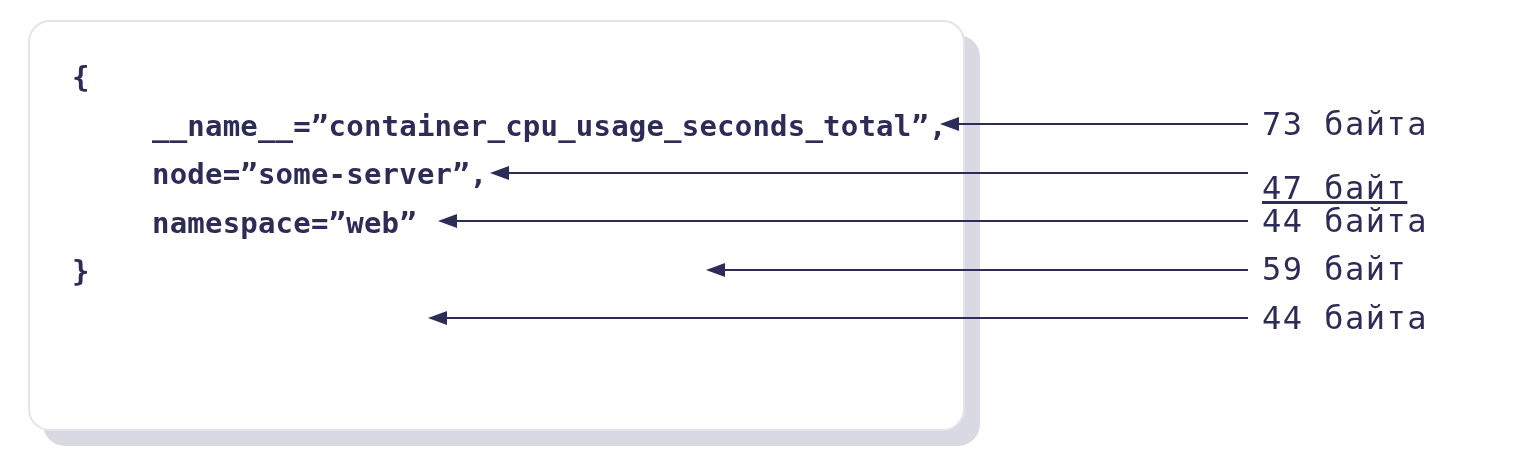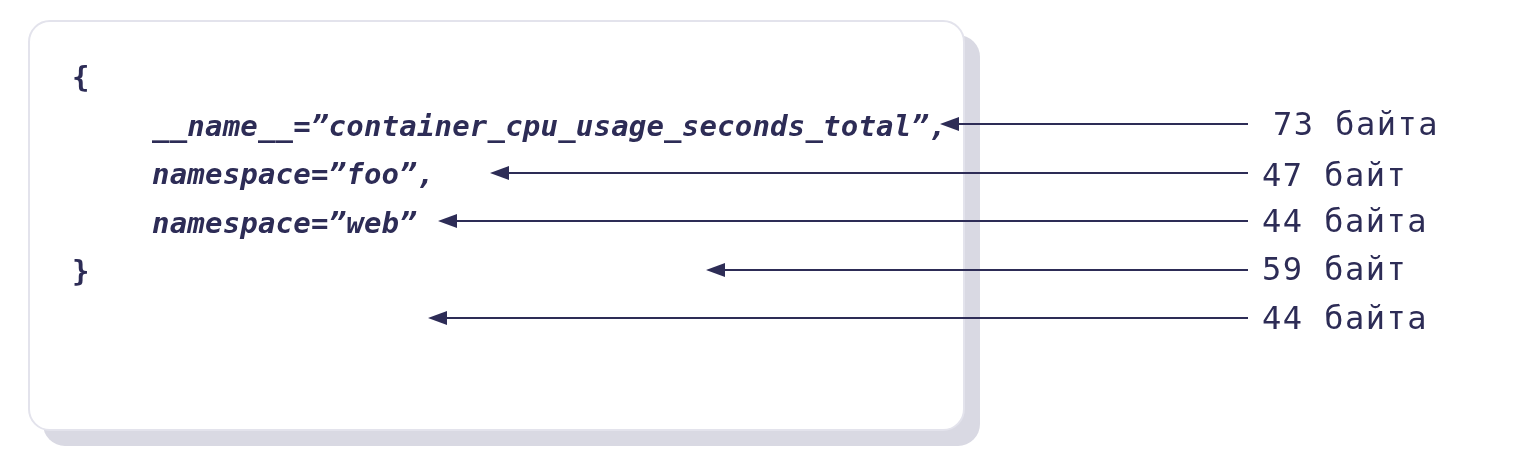--- a/index.html
+++ b/index.html
@@ -32,21 +32,21 @@
     left:42px;top:31px;
     font-size:29px;
     font-weight:700;
     letter-spacing:0.2px;
   }
   .code-line{
     height:48.5px;
     line-height:48.5px;
     white-space:pre;
   }
-  .code-line.ind{padding-left:80px;font-style:italic;}
+  .code-line.ind{padding-left:80px;}
   .arrow-row{
     position:absolute;
     height:14px;
     display:flex;
     align-items:center;
   }
   .arrow-head{
     width:0;height:0;
     border-top:7px solid transparent;
     border-bottom:7px solid transparent;
@@ -71,21 +71,21 @@
 </style>
 </head>
 <body>
 
 <div class="stage">
 
   <div class="card">
     <div class="code">
       <div class="code-line">{</div>
       <div class="code-line ind">__name__=”container_cpu_usage_seconds_total”,</div>
-      <div class="code-line ind">namespace=”foo”,</div>
+      <div class="code-line ind">node=”some-server”,</div>
       <div class="code-line ind">namespace=”web”</div>
       <div class="code-line">}</div>
     </div>
   </div>
 
   <div class="arrow-row" style="top:117px;left:940px;width:308px;">
     <span class="arrow-head"></span>
     <span class="arrow-shaft"></span>
   </div>
   <div class="arrow-row" style="top:165.5px;left:490px;width:758px;">
@@ -98,19 +98,19 @@
   </div>
   <div class="arrow-row" style="top:262.5px;left:706px;width:542px;">
     <span class="arrow-head"></span>
     <span class="arrow-shaft"></span>
   </div>
   <div class="arrow-row" style="top:311px;left:428px;width:820px;">
     <span class="arrow-head"></span>
     <span class="arrow-shaft"></span>
   </div>
 
-  <div class="byte-label" style="top:99.75px;margin-left:11px;">73 байта</div>
-  <div class="byte-label" style="top:151px;">47 байт</div>
+  <div class="byte-label" style="top:99.75px;">73 байта</div>
+  <div class="byte-label" style="top:164px;text-decoration:underline;">47 байт</div>
   <div class="byte-label" style="top:196.75px;">44 байта</div>
   <div class="byte-label" style="top:245.25px;">59 байт</div>
   <div class="byte-label" style="top:293.75px;">44 байта</div>
 
 </div>
 
 </body></html>

